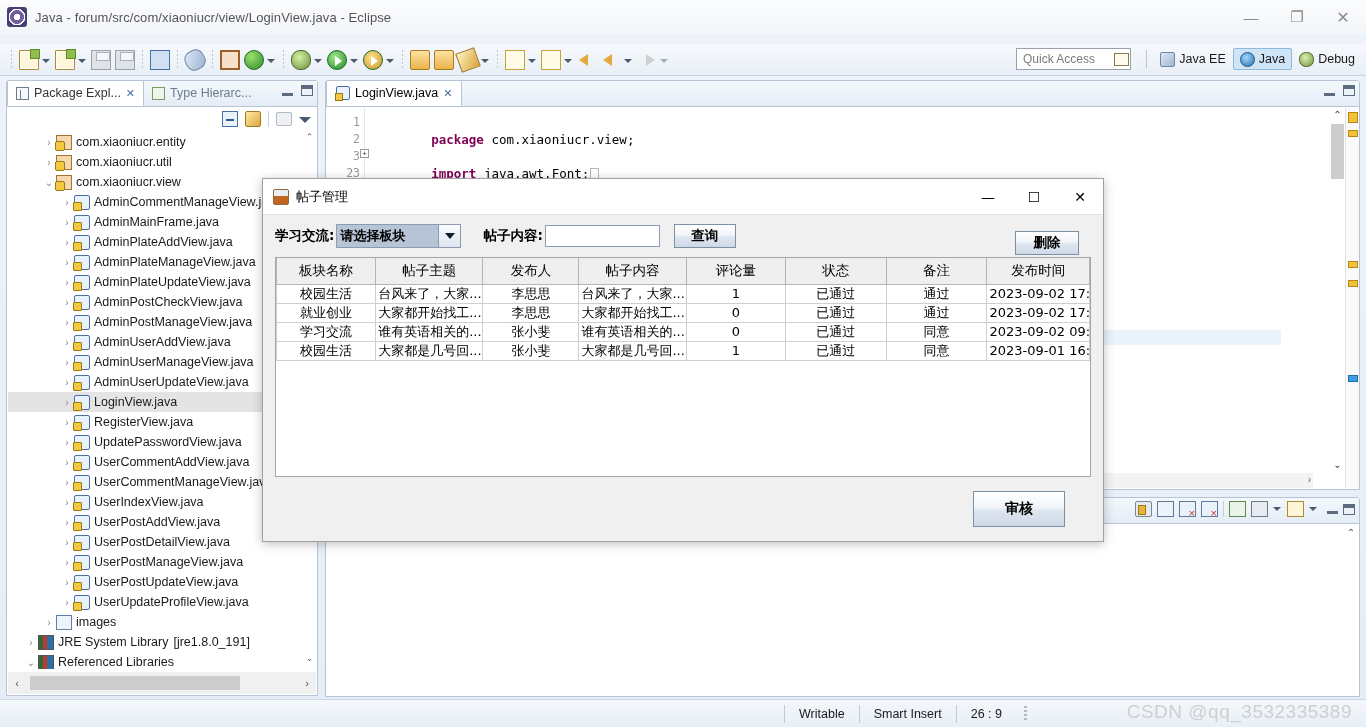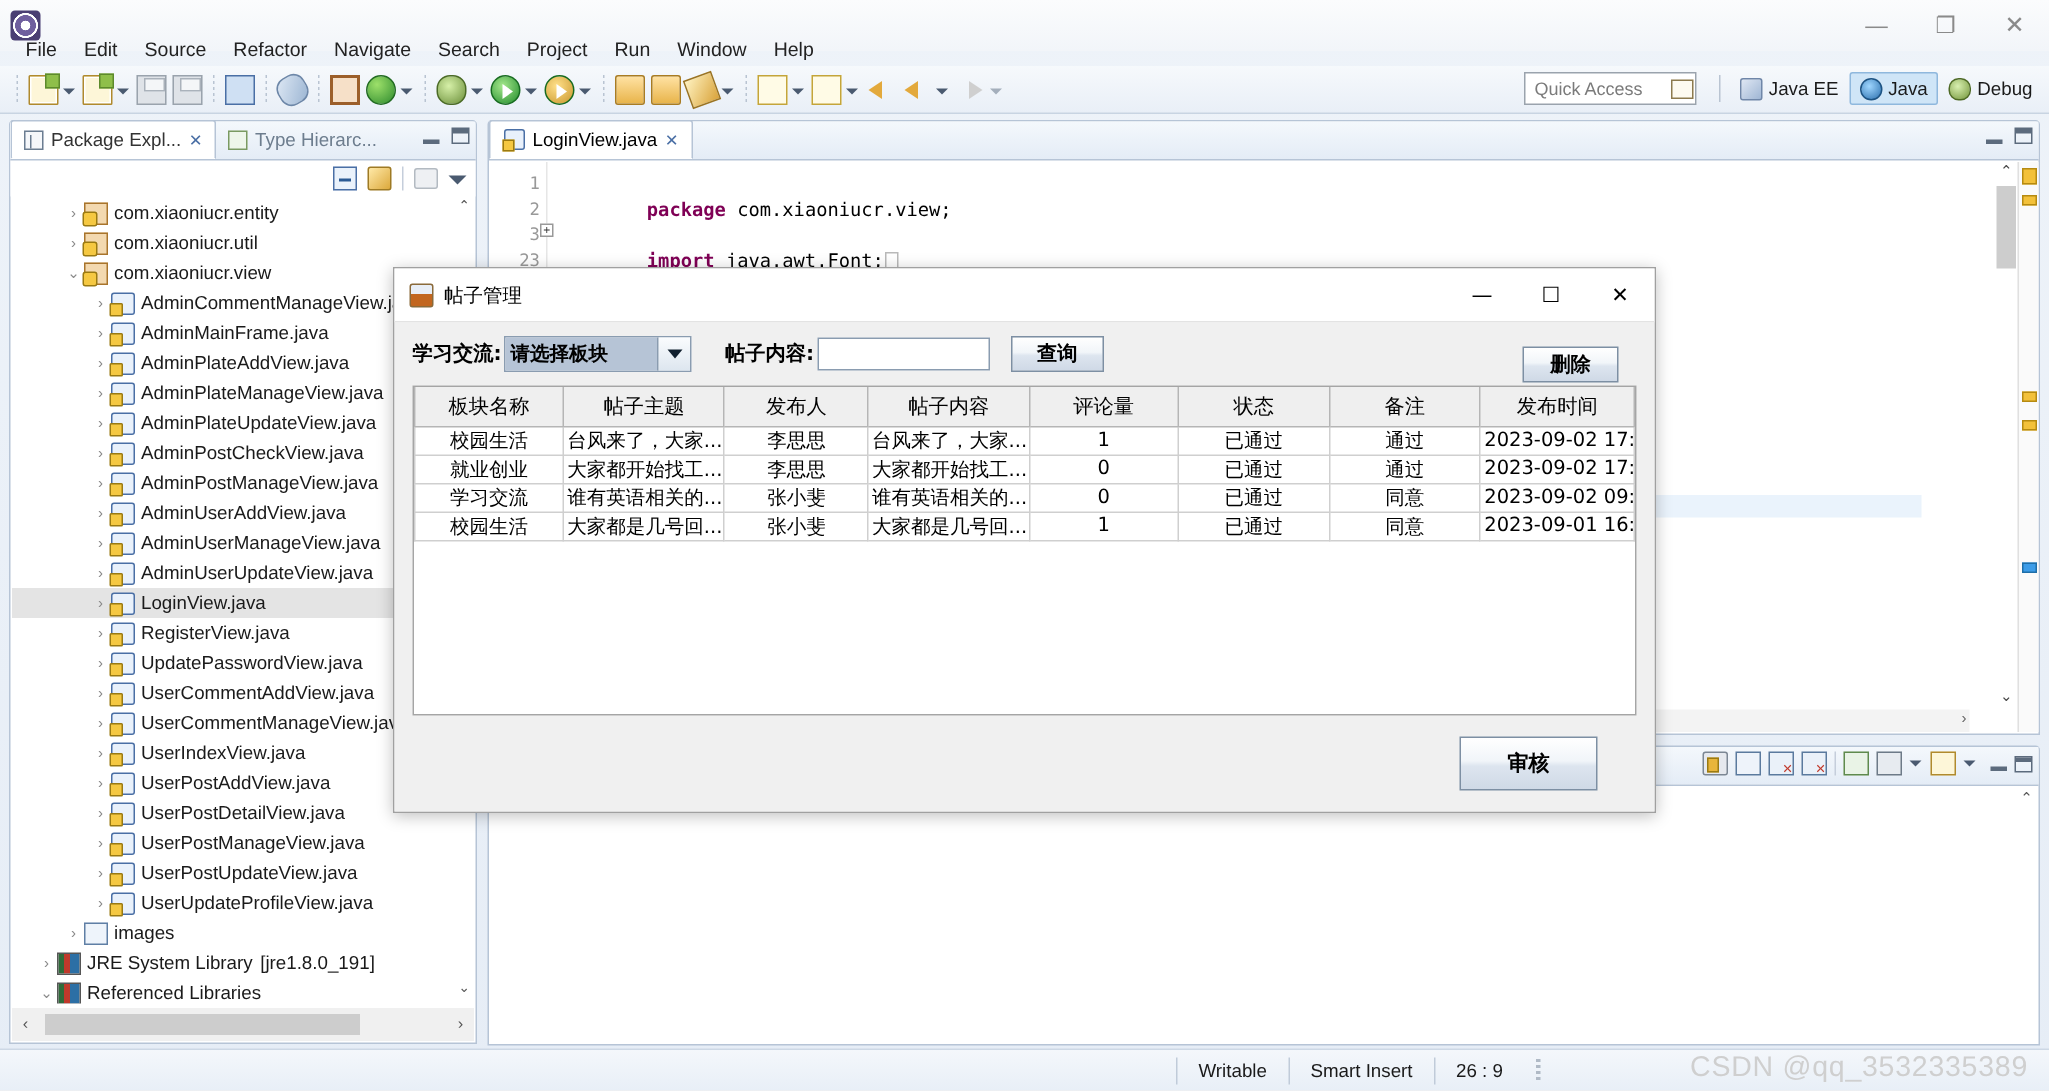--- a/index.html
+++ b/index.html
@@ -275,39 +275,28 @@
   table.jtable td:first-child { border-left:1px solid #cfcfcf;}
   table.jtable tr:first-child td { border-top:1px solid #cfcfcf;}
 </style>
 </head>
 <body>
 
 <div id="app">
 
   <div class="titlebar">
     <div class="app-icon"></div>
+    <div class="title">Java - forum/src/com/xiaoniucr/view/LoginView.java - Eclipse</div>
     <div class="win-btns">
       <div class="win-btn">—</div>
       <div class="win-btn">❐</div>
       <div class="win-btn close">✕</div>
     </div>
   </div>
 
-  <div class="menubar">
-    <div class="menu-item">File</div>
-    <div class="menu-item">Edit</div>
-    <div class="menu-item">Source</div>
-    <div class="menu-item">Refactor</div>
-    <div class="menu-item">Navigate</div>
-    <div class="menu-item">Search</div>
-    <div class="menu-item">Project</div>
-    <div class="menu-item">Run</div>
-    <div class="menu-item">Window</div>
-    <div class="menu-item">Help</div>
-  </div>
 
   <div class="toolbar">
     <div class="tb-sep"></div>
     <div class="tb-ico ic-doc"></div>
     <div class="tb-arrow"></div>
     <div class="tb-ico ic-doc"></div>
     <div class="tb-arrow"></div>
     <div class="tb-ico ic-save"></div>
     <div class="tb-ico ic-save"></div>
     <div class="tb-sep"></div>

